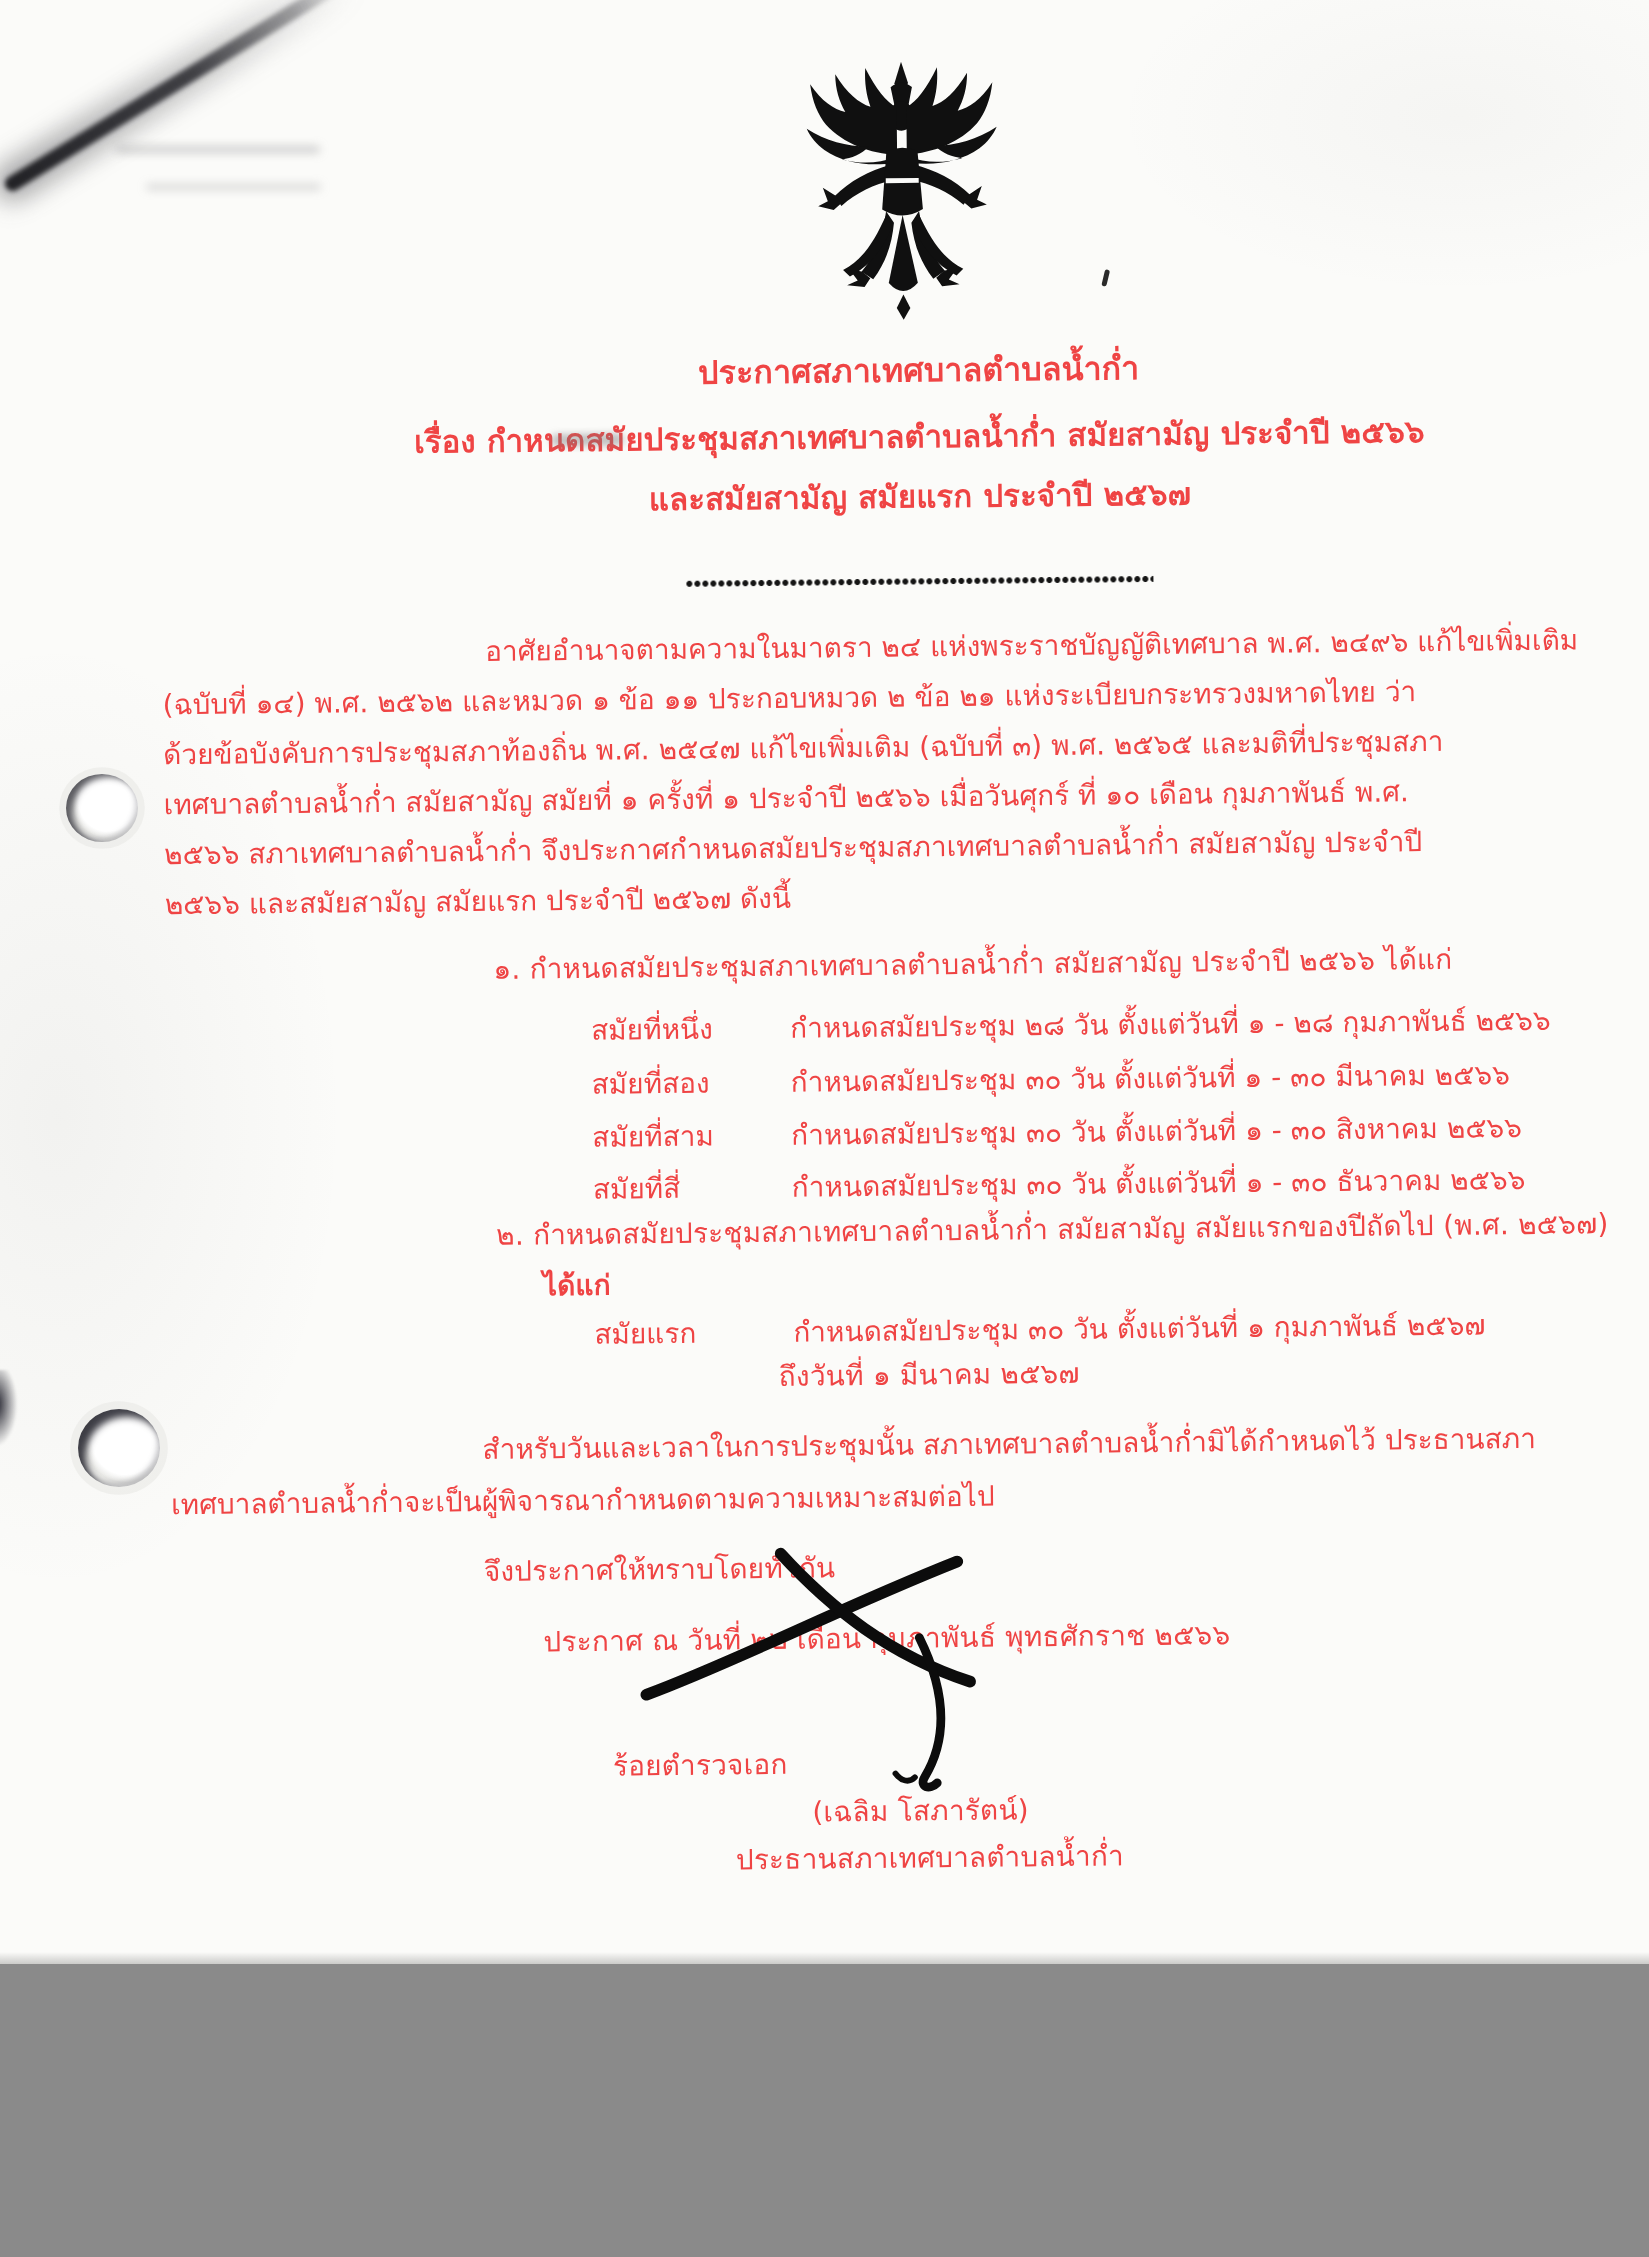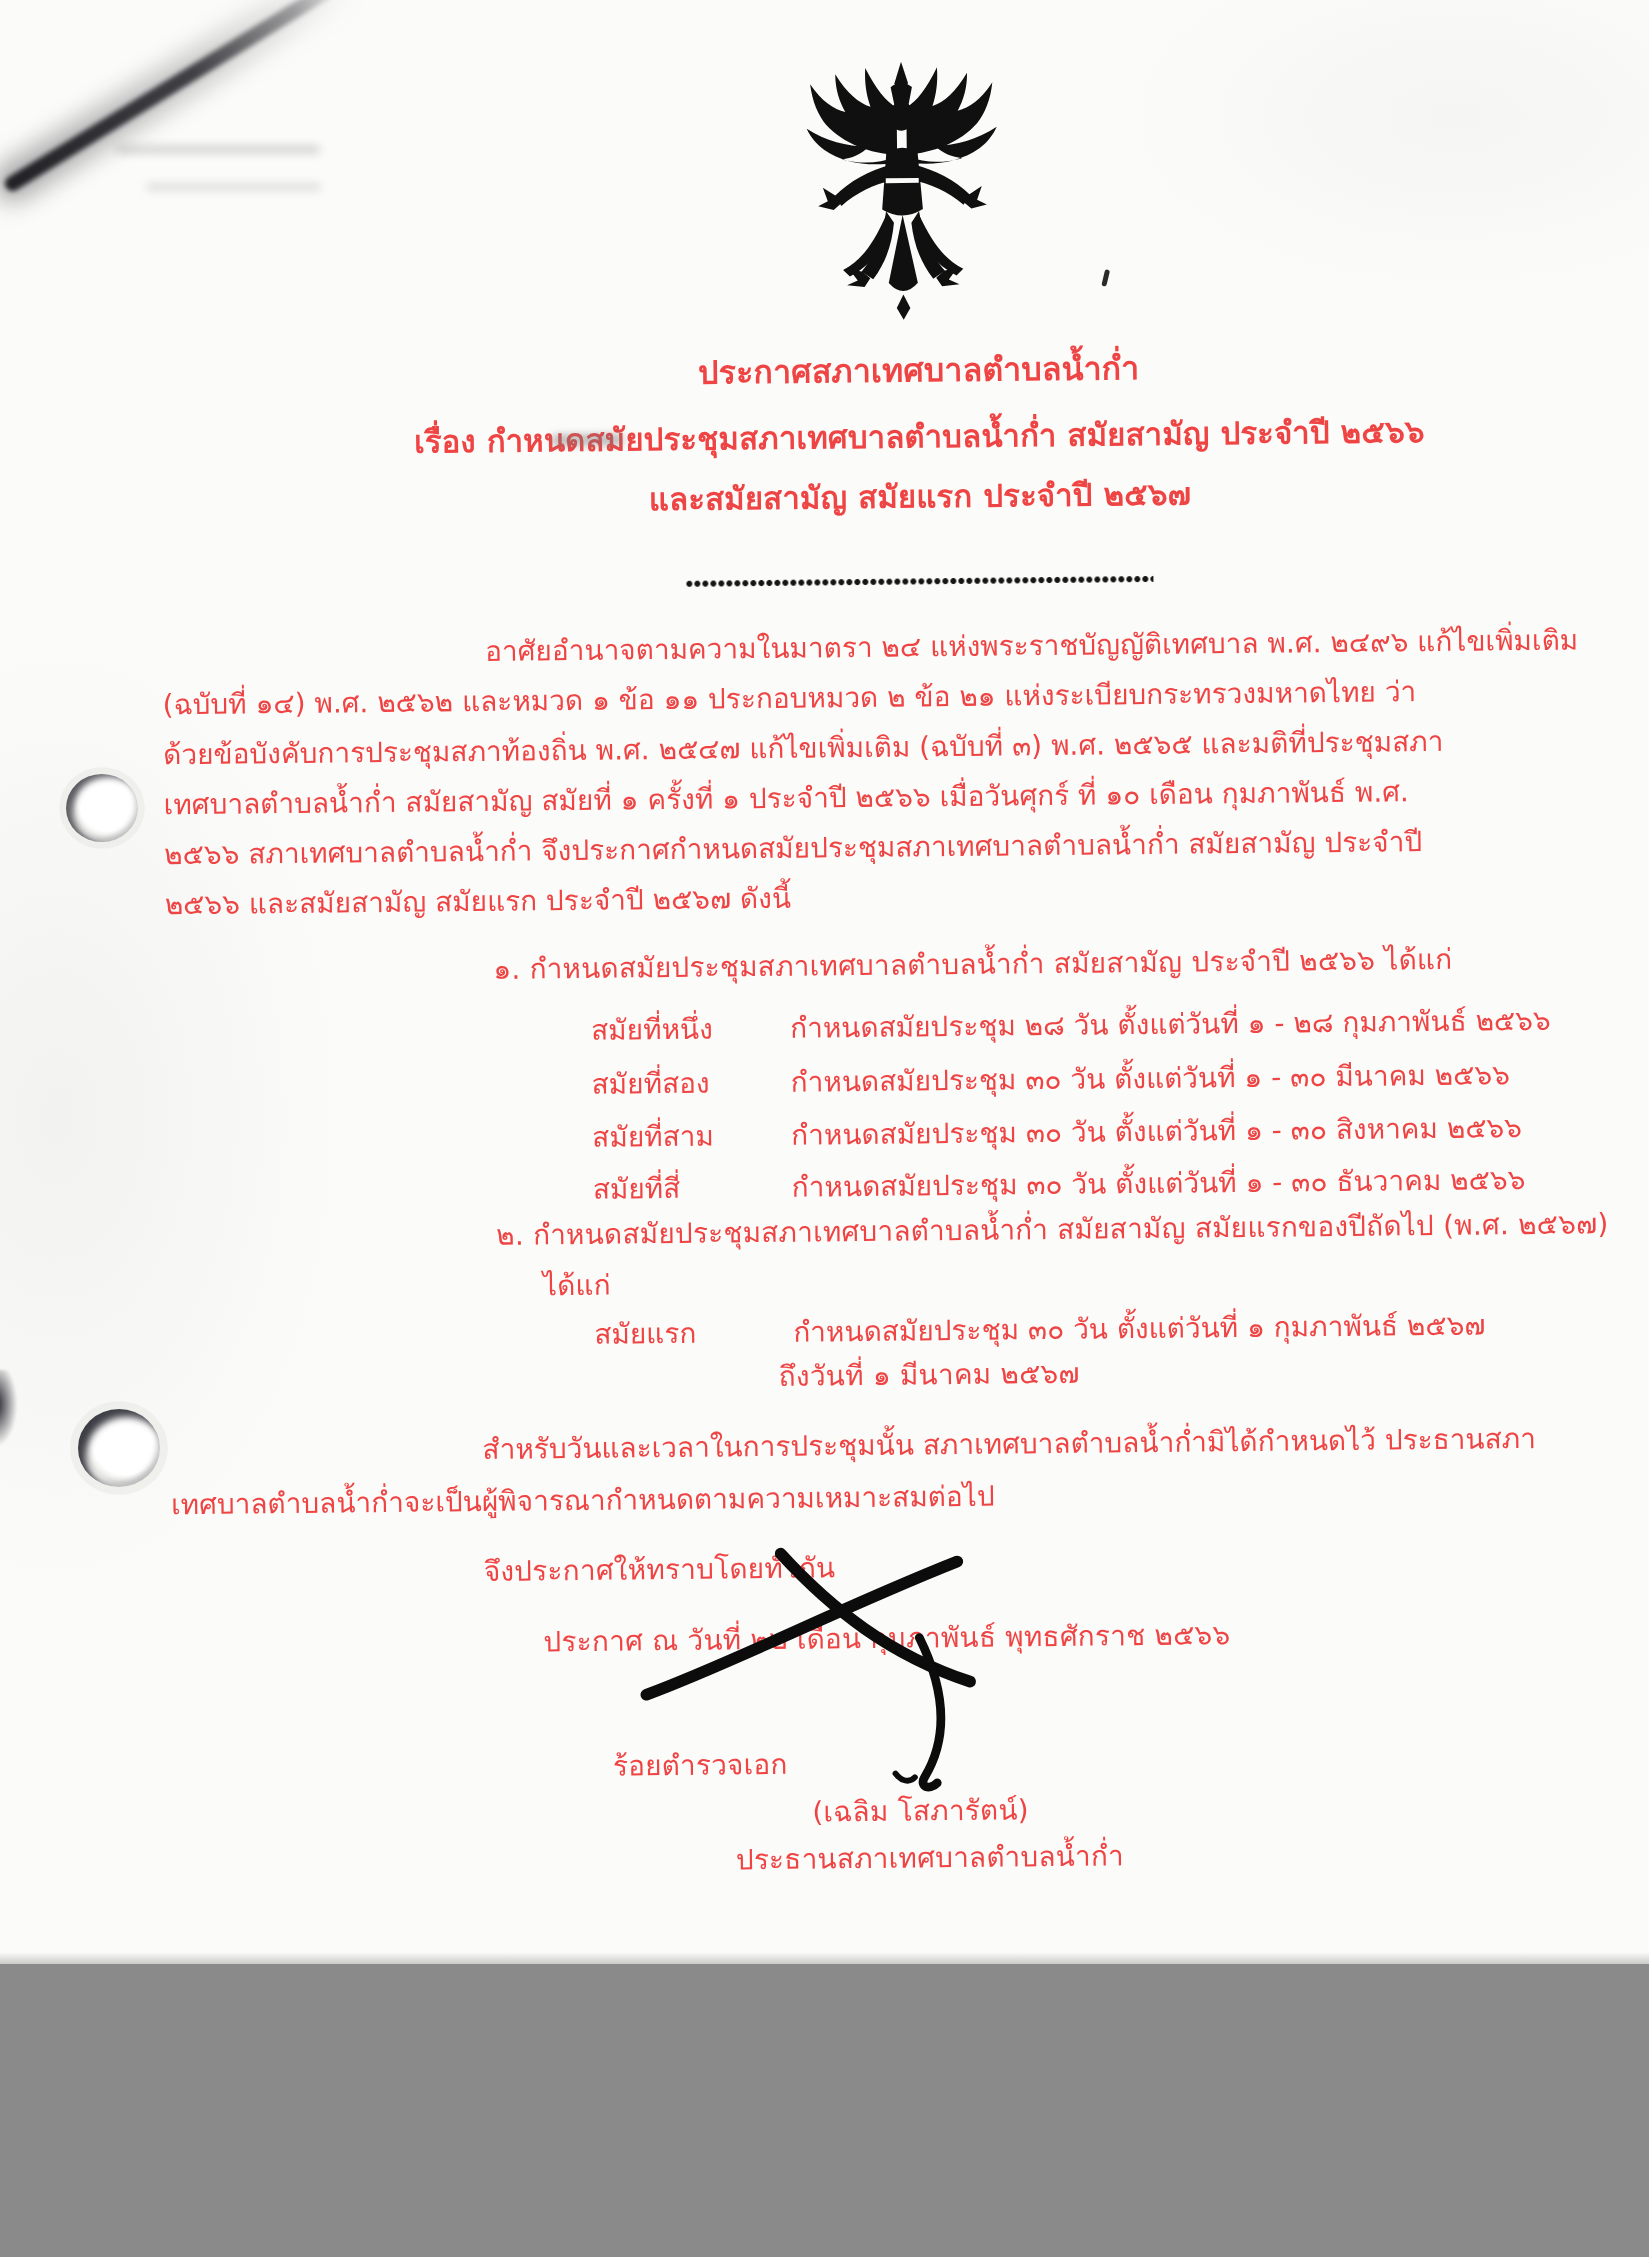--- a/index.html
+++ b/index.html
@@ -161,21 +161,21 @@
     <div class="sess-row" style="top:1118px;">
       <span class="sess-label">สมัยที่สาม</span>
       <span class="sess-detail">กำหนดสมัยประชุม ๓๐ วัน ตั้งแต่วันที่ ๑ - ๓๐ สิงหาคม ๒๕๖๖</span>
     </div>
     <div class="sess-row" style="top:1170px;">
       <span class="sess-label">สมัยที่สี่</span>
       <span class="sess-detail">กำหนดสมัยประชุม ๓๐ วัน ตั้งแต่วันที่ ๑ - ๓๐ ธันวาคม ๒๕๖๖</span>
     </div>
 
     <div class="txt sec-head" style="top:1215px;">๒. กำหนดสมัยประชุมสภาเทศบาลตำบลน้ำก่ำ สมัยสามัญ สมัยแรกของปีถัดไป (พ.ศ. ๒๕๖๗)</div>
-    <div class="txt" style="left:541px; top:1266px;">ได้แก่</div>
+    <div class="txt" style="left:541px; top:1266px;font-weight:bold;">ได้แก่</div>
     <div class="sess-row" style="top:1315px;">
       <span class="sess-label">สมัยแรก</span>
       <span class="sess-detail">กำหนดสมัยประชุม ๓๐ วัน ตั้งแต่วันที่ ๑  กุมภาพันธ์ ๒๕๖๗</span>
     </div>
     <div class="txt" style="left:776px; top:1359px;">ถึงวันที่ ๑ มีนาคม ๒๕๖๗</div>
 
     <div class="closing-block">
       <div class="closing-line indent2">สำหรับวันและเวลาในการประชุมนั้น สภาเทศบาลตำบลน้ำก่ำมิได้กำหนดไว้ ประธานสภา</div>
       <div class="closing-line">เทศบาลตำบลน้ำก่ำจะเป็นผู้พิจารณากำหนดตามความเหมาะสมต่อไป</div>
     </div>

